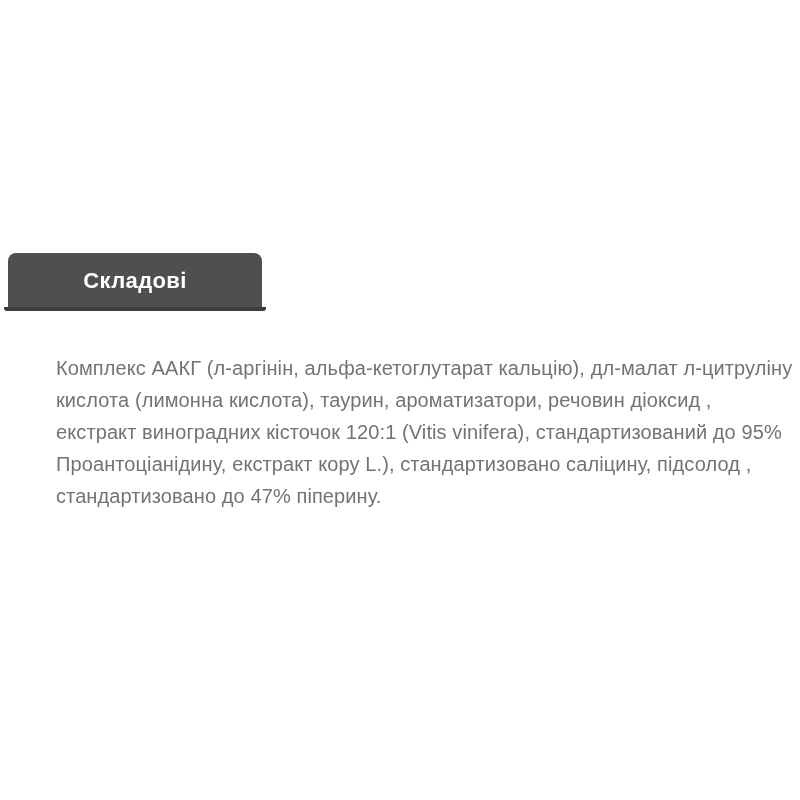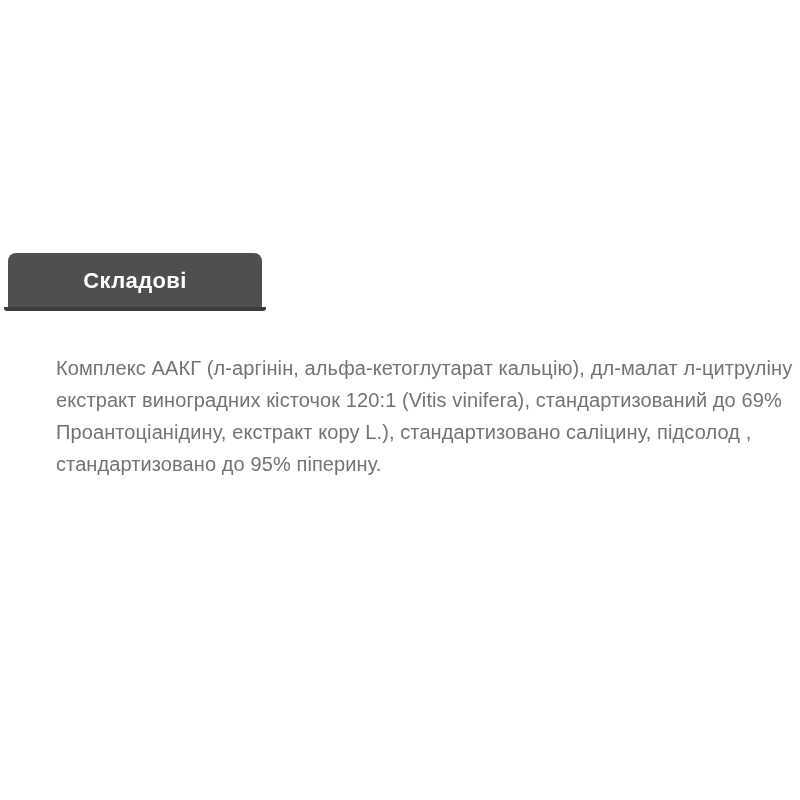--- a/index.html
+++ b/index.html
@@ -79,18 +79,19 @@
 <body>
 
 <div class="content">
 
   <div class="tab">
     <span class="tab-label">Складові</span>
   </div>
 
   <div class="ingredients">
     <span class="line">Комплекс ААКГ (л-аргінін, альфа-кетоглутарат кальцію), дл-малат л-цитруліну</span>
-    <span class="line">екстракт виноградних кісточок 120:1 (Vitis vinifera), стандартизований до 69%</span>
+    <span class="line">кислота (лимонна кислота), таурин, ароматизатори, речовин діоксид ,</span>
+    <span class="line">екстракт виноградних кісточок 120:1 (Vitis vinifera), стандартизований до 95%</span>
     <span class="line">Проантоціанідину, екстракт кору L.), стандартизовано саліцину, підсолод ,</span>
-    <span class="line">стандартизовано до 95% піперину.</span>
+    <span class="line">стандартизовано до 47% піперину.</span>
   </div>
 
 </div>
 
 </body></html>

